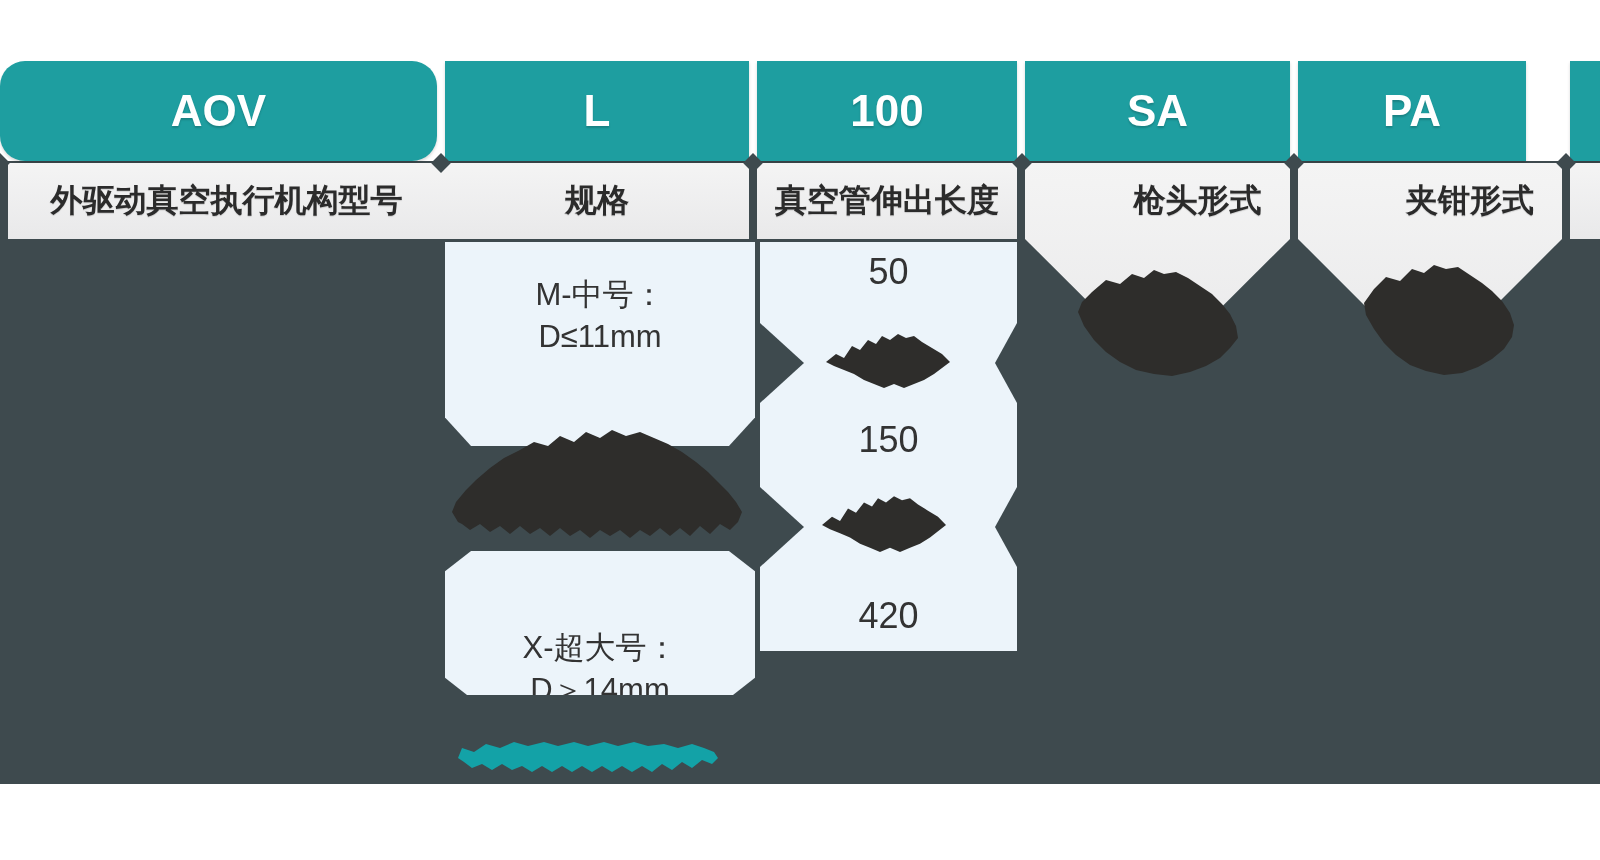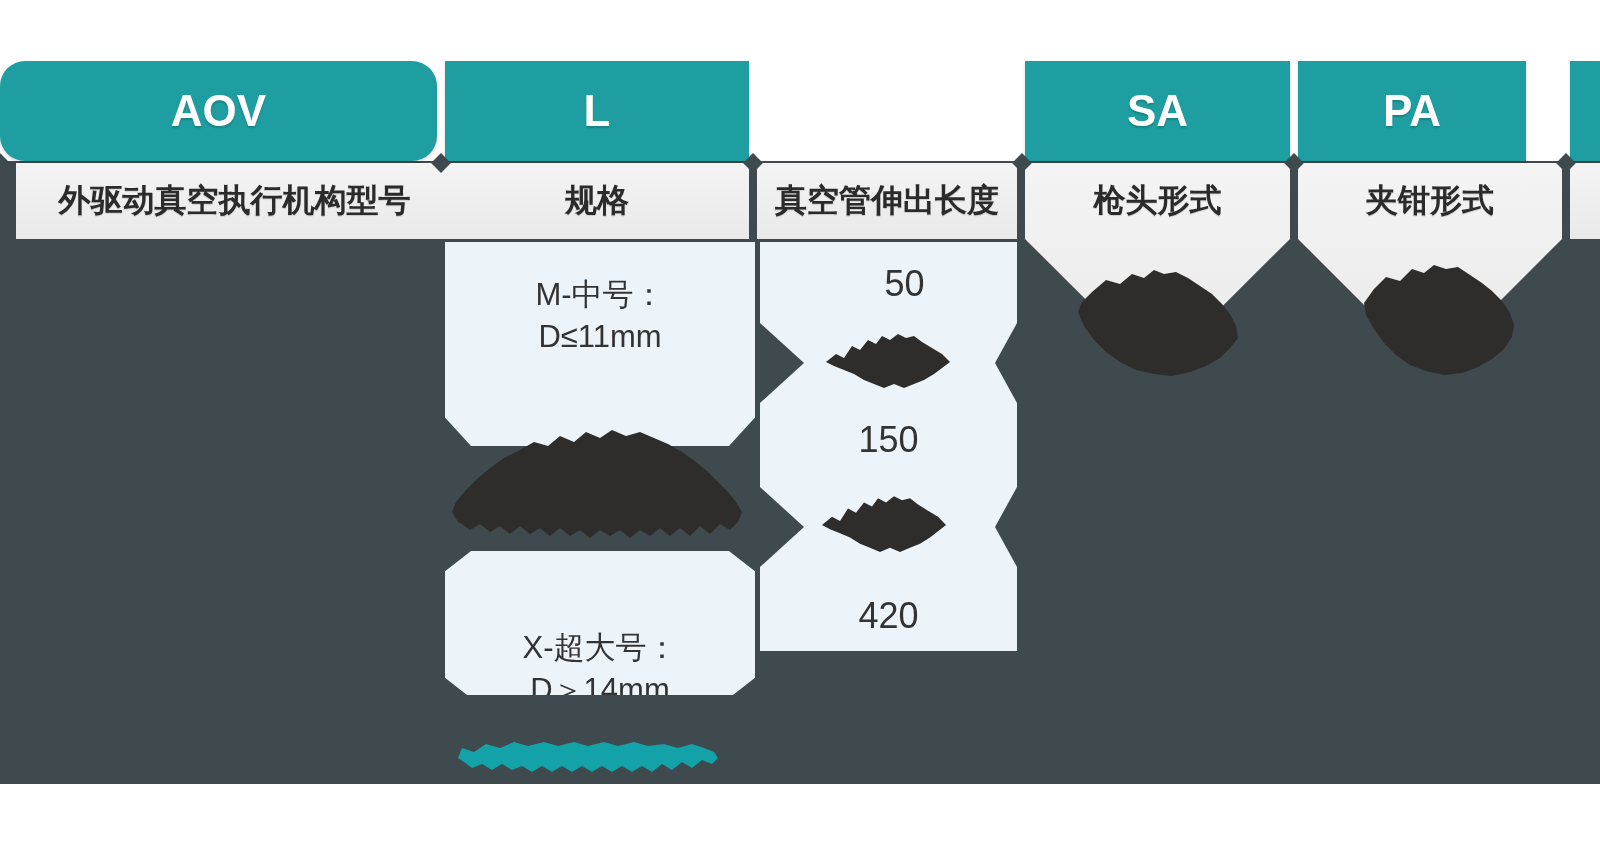--- a/index.html
+++ b/index.html
@@ -16,32 +16,32 @@
   .teal.c1{left:445px;width:304px;}
   .teal.c2{left:757px;width:260px;}
   .teal.c3{left:1025px;width:265px;align-items:center;}
   .teal.c4{left:1298px;width:228px;}
   .teal.c5{left:1570px;width:30px;}
 
   
   .lbl{position:absolute;top:163px;height:76px;background:linear-gradient(#f4f4f4,#e9e9ea);
        display:flex;align-items:center;justify-content:center;
        color:#2B2B2B;font-size:32px;font-weight:bold;text-shadow:0 1px 1px rgba(0,0,0,0.15);}
-  .lbl.c0{left:16px;width:437px;}
+  .lbl.c0{left:8px;width:437px;}
   .lbl.c1{left:445px;width:304px;}
   .lbl.c2{left:757px;width:260px;}
   .lbl.c5{left:1570px;width:30px;}
   
   .pent{position:absolute;top:163px;height:208px;background:linear-gradient(#f4f4f4,#e9e9ea);
         clip-path:polygon(0 0,100% 0,100% 36.5%,50% 100%,0 36.5%);}
   .pent.c3{left:1025px;width:265px;}
   .pent.c4{left:1298px;width:264px;}
   .pent .ptxt{position:absolute;left:0;top:0;width:100%;height:76px;
         display:flex;align-items:center;justify-content:center;
-        color:#2B2B2B;font-size:32px;font-weight:bold;text-shadow:0 1px 1px rgba(0,0,0,0.15);}
+        color:#2B2B2B;font-size:32px;font-weight:bold;text-shadow:0 1px 1px rgba(0,0,0,0.15);padding-left:40px;}
 
   
   .dia{position:absolute;top:156px;width:14px;height:14px;background:#3E4A4E;transform:rotate(45deg);}
   .dia.d0{left:-7px;} .dia.d1{left:434px;} .dia.d2{left:746px;}
   .dia.d3{left:1015px;} .dia.d4{left:1287px;} .dia.d5{left:1559px;}
 
   
   .optbox{position:absolute;left:445px;width:310px;background:#ECF4FA;color:#333;}
   .optbox .olines{position:absolute;left:0;width:100%;text-align:center;
         font-size:31px;line-height:42px;}
@@ -49,21 +49,21 @@
         clip-path:polygon(0 0,100% 0,100% 86%,91.6% 100%,8.4% 100%,0 86%);}
   .opt-top .olines{top:32px;}
   .opt-bot{top:551px;height:144px;
         clip-path:polygon(8.4% 0,91.6% 0,100% 14%,100% 88%,92.9% 100%,7.1% 100%,0 88%,0 14%);}
   .opt-bot .olines{top:76px;}
 
   
   .tubebox{position:absolute;left:760px;top:242px;width:257px;height:409px;background:#ECF4FA;}
   .tnum{position:absolute;left:0;width:100%;height:48px;line-height:48px;
         text-align:center;font-size:36px;color:#333;}
-  .tnum.v0{top:18px;padding-left:16px;} .tnum.v1{top:174px;} .tnum.v2{top:350px;}
+  .tnum.v0{top:6px;} .tnum.v1{top:174px;} .tnum.v2{top:350px;}
   .notch{position:absolute;background:#3E4A4E;}
   .notch.nl{left:0;width:44px;height:80px;clip-path:polygon(0 0,100% 50%,0 100%);}
   .notch.nr{right:0;width:22px;height:80px;clip-path:polygon(100% 0,0 50%,100% 100%);}
   .notch.r1{top:81px;} .notch.r2{top:245px;}
 
   
   .blob{position:absolute;}
   .blob svg{display:block;width:100%;height:100%;}
   .b-spec{left:450px;top:424px;width:298px;height:128px;}
   .b-t1{left:824px;top:328px;width:128px;height:64px;}
@@ -76,20 +76,23 @@
 <body>
 
 <div class="stage">
   <div class="panel"></div>
 
   <div class="teal c0">
       <span>AOV</span>
     </div>
   <div class="teal c1">
       <span>L</span>
+    </div>
+  <div class="teal c2">
+      <span>100</span>
     </div>
   <div class="teal c3">
       <span>SA</span>
     </div>
   <div class="teal c4">
       <span>PA</span>
     </div>
   <div class="teal c5"></div>
 
   <div class="lbl c0">

